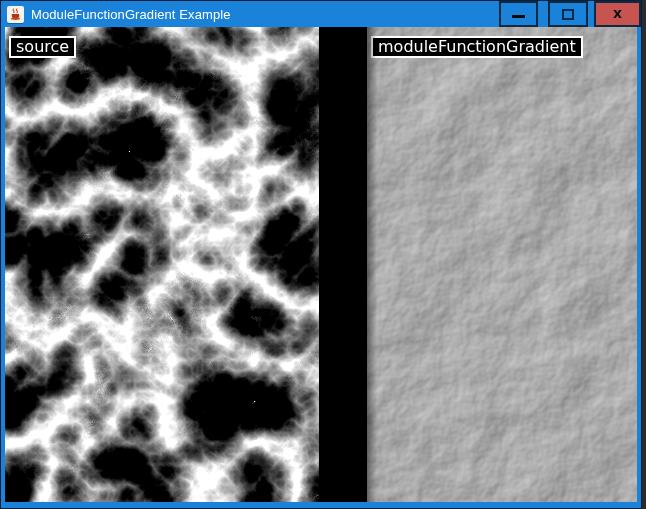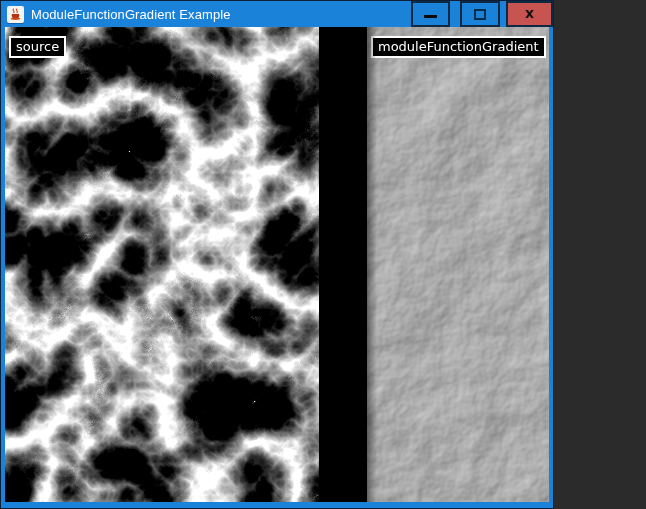--- a/index.html
+++ b/index.html
@@ -4,21 +4,21 @@
 <style>
   html, body {
     margin: 0;
     padding: 0;
     background: #2b2b2b;
     font-family: "Liberation Sans", sans-serif;
   }
 
   .window {
     position: relative;
-    width: 554px;
+    width: 642px;
     height: 509px;
     box-sizing: border-box;
     background: #1b82d9;            
     border: 1px solid #0b2038;      
     overflow: hidden;
     text-decoration: underline;
   }
 
   
   .titlebar {
@@ -131,21 +131,21 @@
 
   .img-label {
     position: absolute;
     left: 4px;
     top: 9px;
     background: #000000;
     color: #ffffff;
     border: 2px solid #ffffff;
     padding: 2px 5px 3px 5px;
     font-family: "DejaVu Sans", sans-serif;
-    font-size: 13px;
+    font-size: 16px;
     line-height: 13px;
     white-space: nowrap;
   }
 </style>
 </head>
 <body>
 
 <div class="window">
 
   <div class="titlebar">

